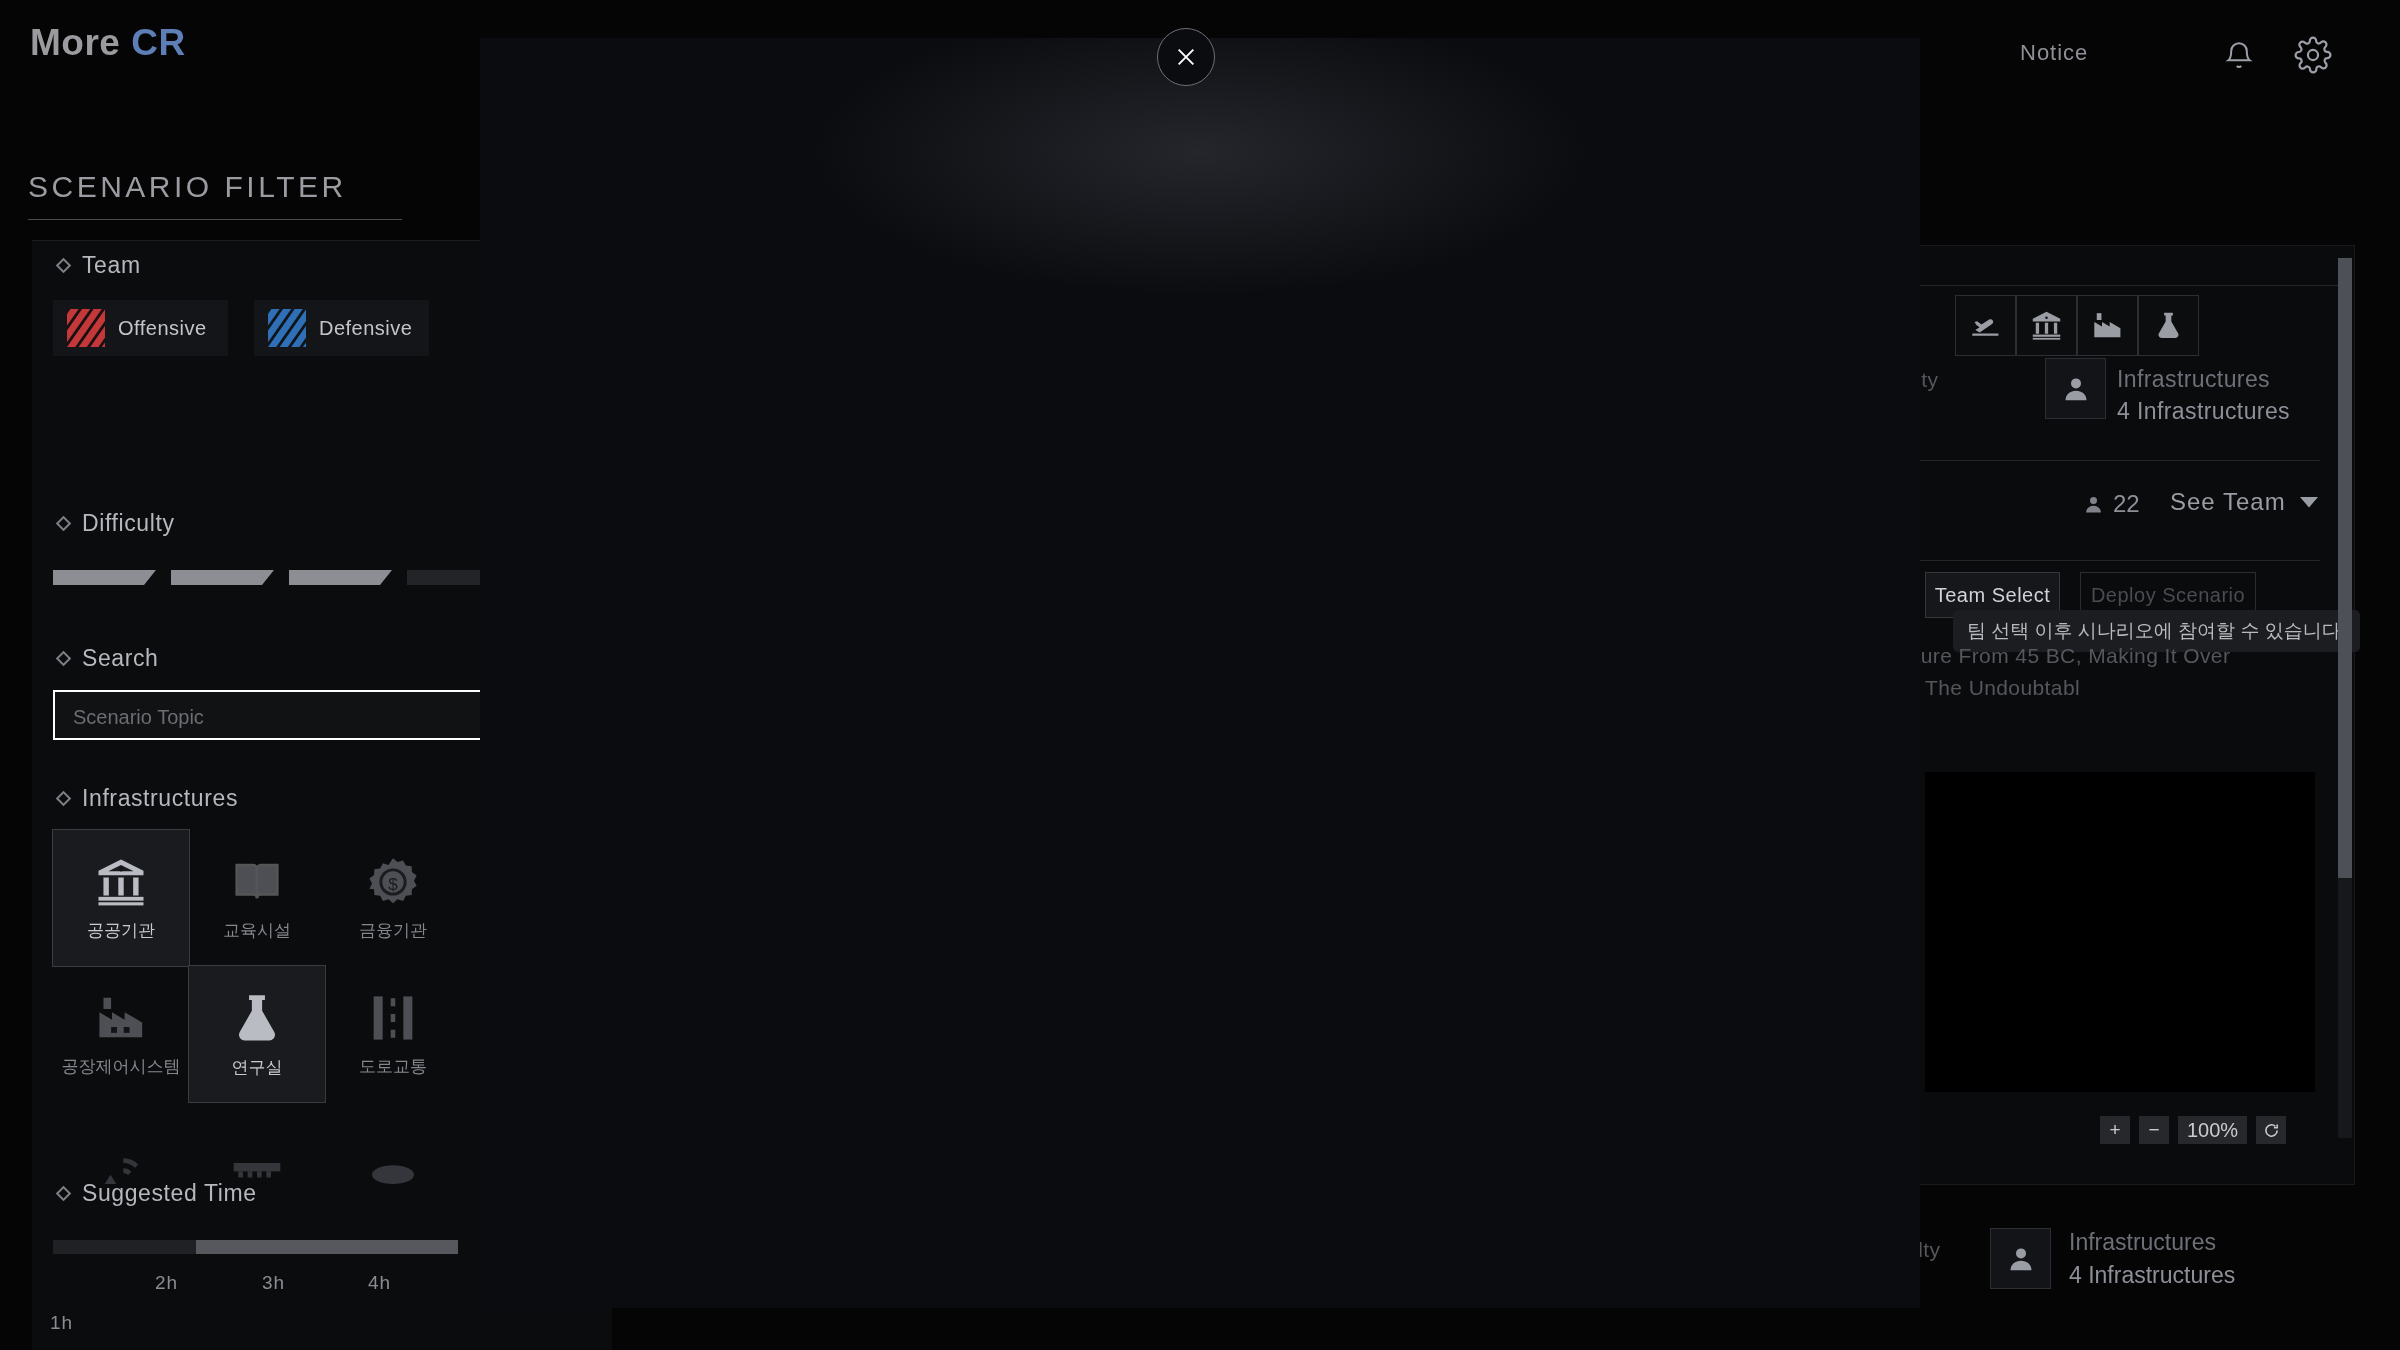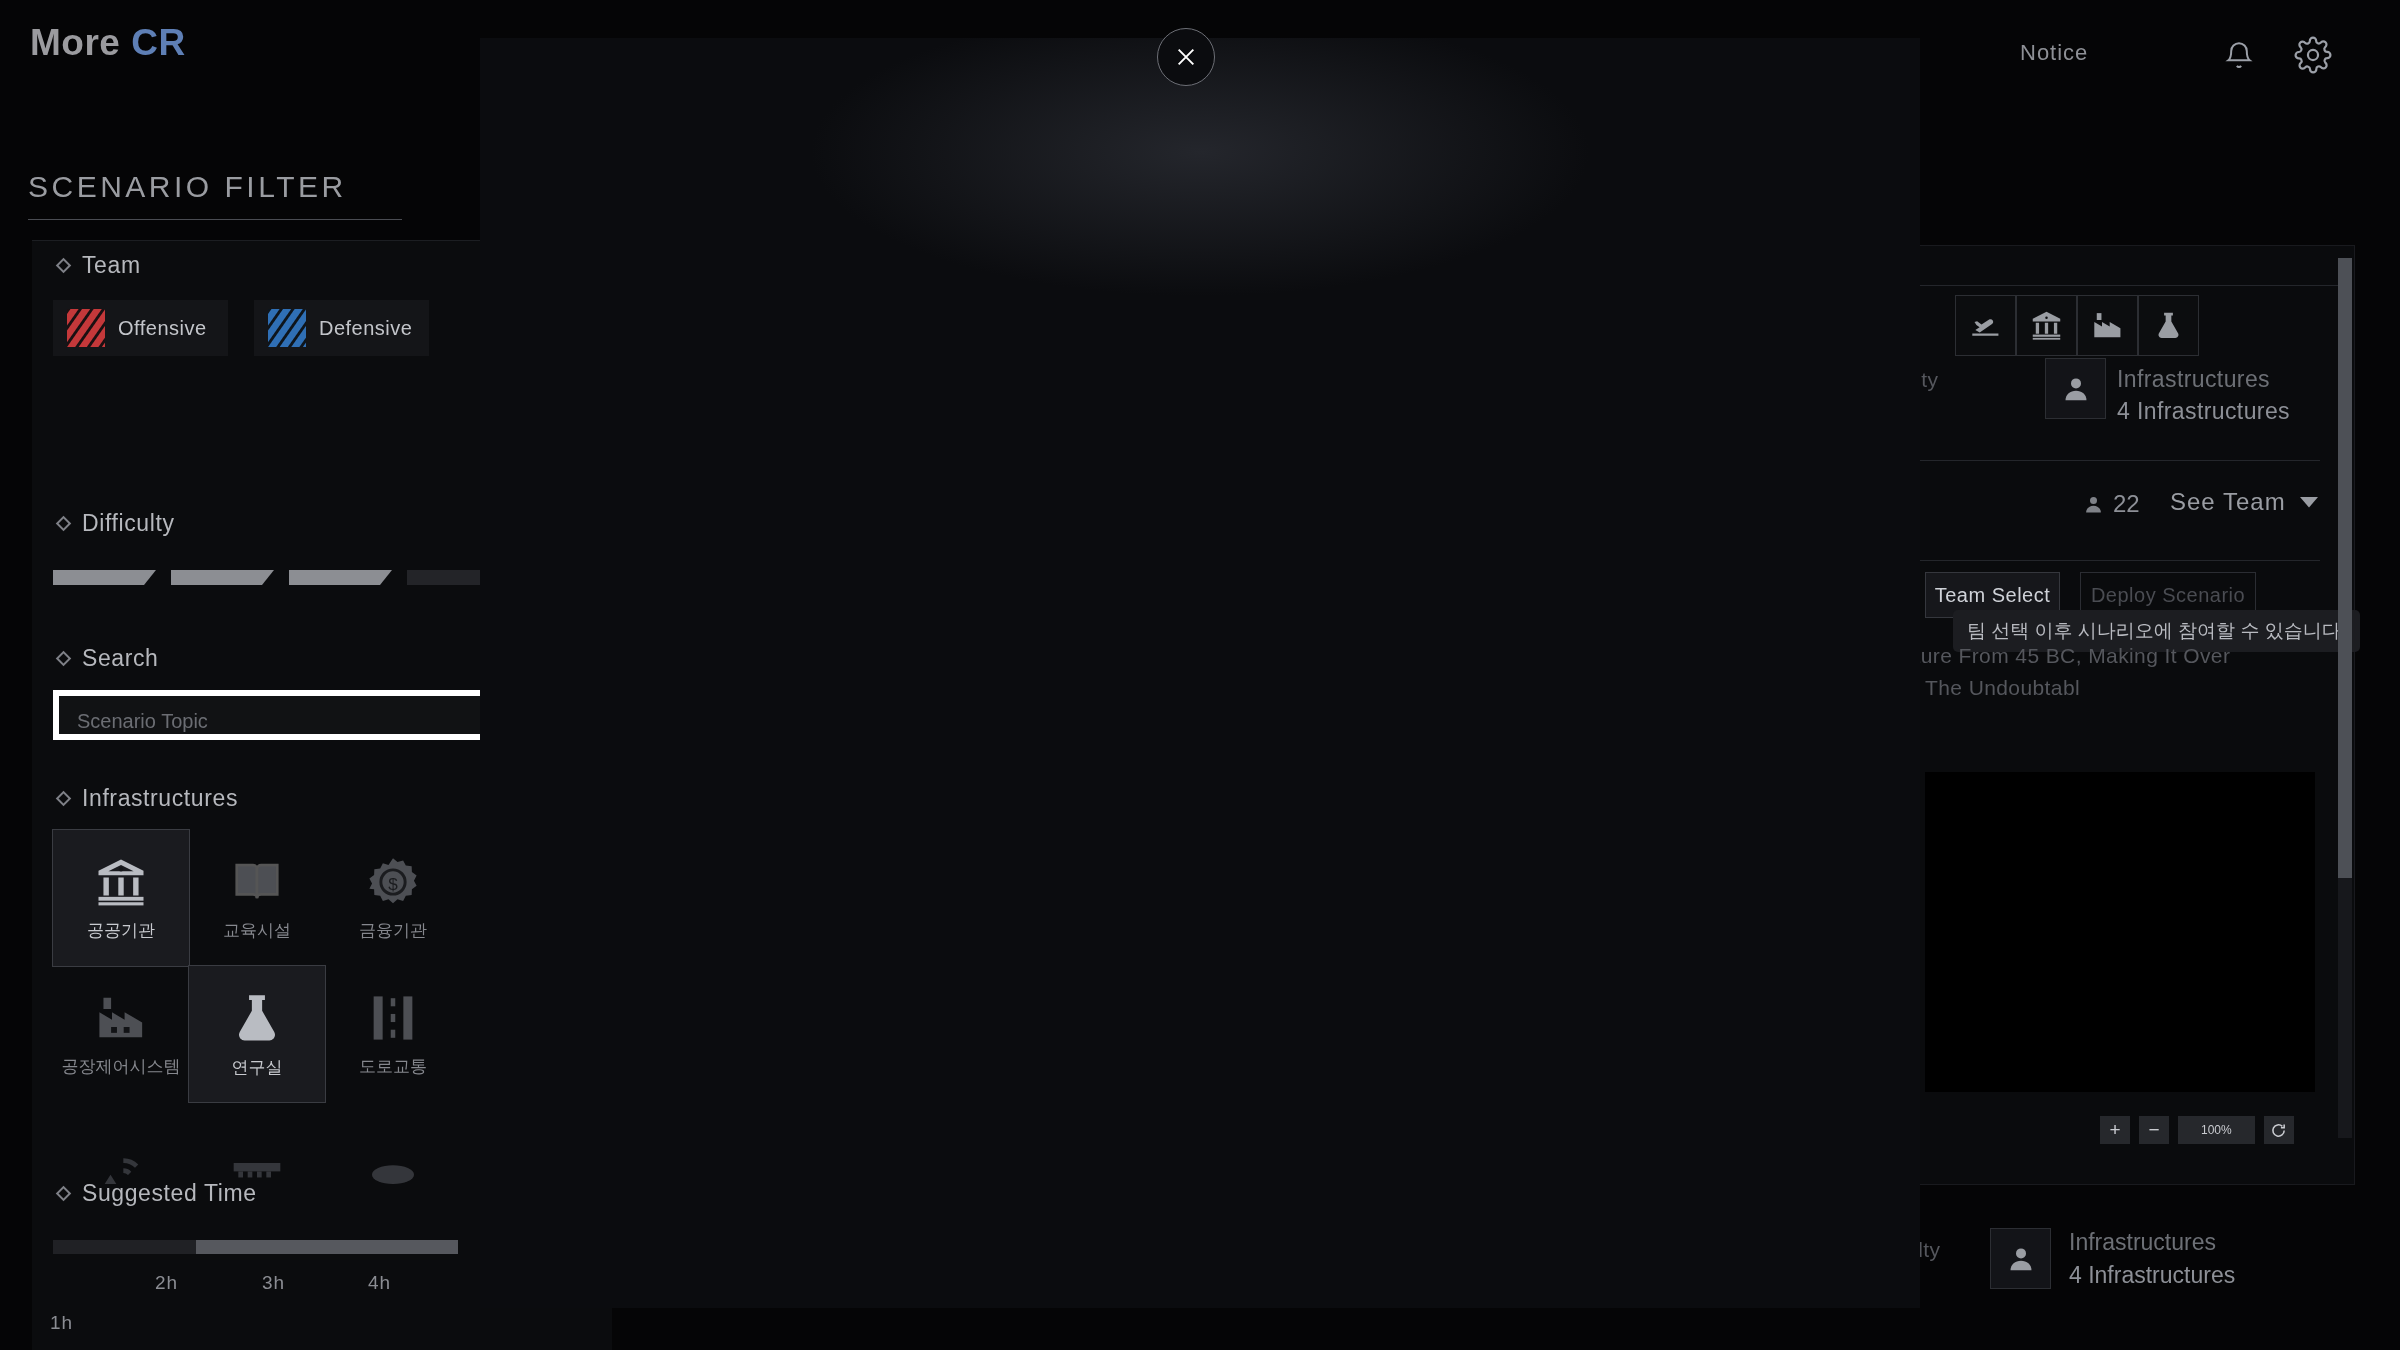--- a/index.html
+++ b/index.html
@@ -32,21 +32,21 @@
 
   .team-btn { position: absolute; width: 175px; height: 56px; background: #141518; display: flex; align-items: center; padding-left: 14px; gap: 13px; }
   .hatch { width: 38px; height: 38px; }
   .team-btn span { font-size: 20px; color: #c3c5ca; letter-spacing: 0.5px;}
 
   .diff-bar { position: absolute; height: 15px; }
   .diff-seg { position: absolute; height: 15px; width: 103px; background: #8c8e93;
      clip-path: polygon(0 0, 100% 0, calc(100% - 12px) 100%, 0 100%); }
   .diff-seg.off { background: #232428; }
 
-  .search-box { position: absolute; left: 53px; top: 578px; width: 500px; height: 50px; background: #111214; border: 6px solid #ffffff; }
+  .search-box { position: absolute; left: 53px; top: 578px; width: 500px; height: 50px; background: #111214; border: 2px solid #ffffff; }
   .search-box .ph { position: absolute; left: 18px; top: 14px; font-size: 20px; color: #6b6d73; }
 
   .infra-cell { position: absolute; width: 136px; height: 136px; display:flex; flex-direction:column; align-items:center; justify-content:center; gap: 10px; }
   .infra-cell.sel { background: #1a1b1f; outline: 1px solid #3a3c42; }
   .infra-cell .lbl { font-size: 17px; color: #86888e; }
   .infra-cell.sel .lbl { color: #c8cacf; }
 
   .time-track { position: absolute; left: 53px; top: 1128px; width: 405px; height: 14px; background: #56585e; }
   .time-track .fill { position:absolute; left:0; top:0; height: 14px; width: 143px; background: #202125; }
   .time-tick { position: absolute; font-size: 19px; color: #8b8d93; letter-spacing: 1px; }
@@ -54,21 +54,21 @@
   
   .rightcard { position: absolute; left: 1880px; top: 245px; width: 475px; height: 940px; background: #0a0b0d; border: 1px solid #191a1e; }
   .rc-sep { position:absolute; background:#24262b; height: 1px;}
   .rc-txt { position: absolute; font-size: 21px; color: #55575d; letter-spacing: 0.4px; white-space: nowrap;}
   .rc-infra-icons { position: absolute; left: 1955px; top: 295px; display:flex; }
   .rc-infra-icons .cell { width: 61px; height: 61px; border: 1px solid #2c2e33; display:flex;align-items:center;justify-content:center; background:#0c0d0f;}
   .rc-person { position: absolute; left: 2045px; top: 358px; width: 61px; height: 61px; border: 1px solid #2c2e33; display:flex;align-items:center;justify-content:center; background:#131418;}
   .rc-btn { position: absolute; height: 46px; border: 1px solid #35373d; display:flex;align-items:center;justify-content:center; font-size: 20px; letter-spacing:0.5px;}
   .zoomctl { position: absolute; display:flex; gap: 9px; align-items:center;}
   .zoomctl .zb { width: 30px; height: 28px; background:#26282c; display:flex;align-items:center;justify-content:center; color:#c9cbd0; font-size:19px;}
-  .zoomctl .zp { height: 28px; background:#26282c; padding: 0 23px; display:flex;align-items:center; color:#c9cbd0; font-size:12px;}
+  .zoomctl .zp { height: 28px; background:#26282c; padding: 0 9px; display:flex;align-items:center; color:#c9cbd0; font-size:20px;}
 
   
   .overlay { position: absolute; left: 480px; top: 38px; width: 1440px; height: 1270px; background: #0b0c0f; z-index: 20; }
   .modal-x { position: absolute; left: 1157px; top: 28px; width: 58px; height: 58px; border-radius: 50%; border: 1px solid #6d6f76;
      display:flex;align-items:center;justify-content:center; z-index: 30; background: #0b0c0f;}
   .modal-head-glow { position: absolute; left: 0; top: 0; width: 1440px; height: 300px;
      background: radial-gradient(ellipse 540px 200px at 50% 38%, #24262c 0%, #0b0c0f 72%); }
   .m-title { position: absolute; left: 503px; top: 155px; font-size: 36px; color: #fff; font-weight: 600; letter-spacing: 0.5px; }
   .m-sub { position: absolute; left: 505px; top: 214px; font-size: 20px; color: #b9bbc0; }
   .m-sub .hl { color: #4a86ea; }

